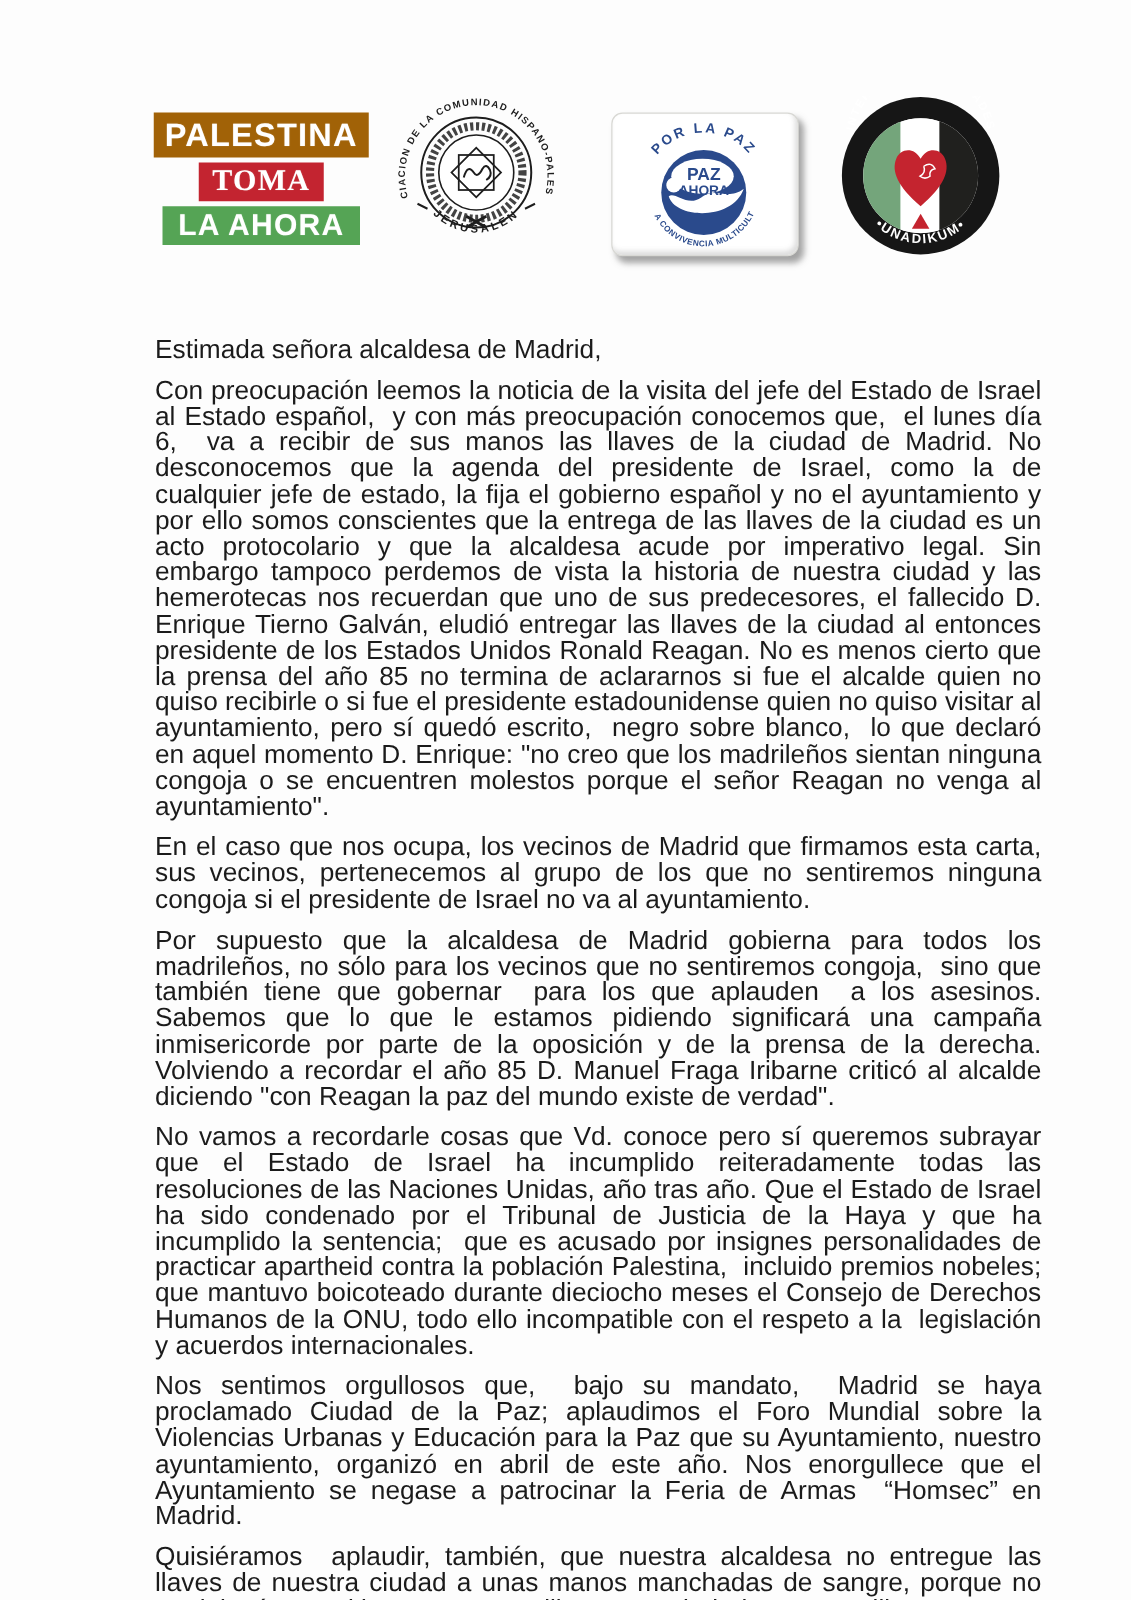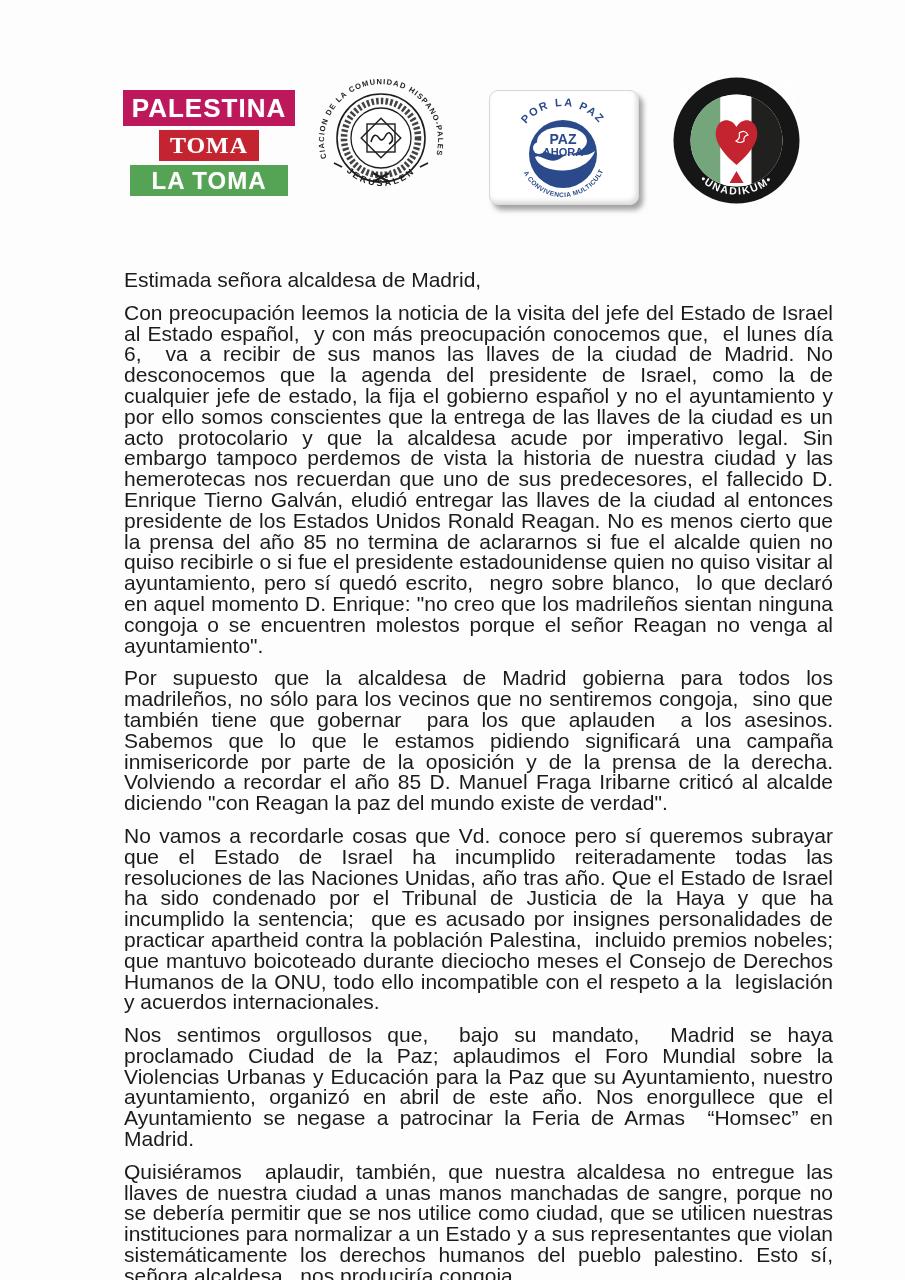--- a/index.html
+++ b/index.html
@@ -9,21 +9,21 @@
     font-family:"Liberation Sans", sans-serif;
     overflow:hidden;
   }
   
   .logo-row{position:absolute;left:0;top:0;width:905px;height:230px;}
 
   .ptlc{position:absolute;left:123px;top:90px;width:172px;text-align:center;
         font-weight:bold;line-height:1;}
   .ptlc-bar{color:#ffffff;display:block;margin:0 auto;
             text-shadow:0 0 1px rgba(255,255,255,.35);}
-  .ptlc-b1{background:#be185d;width:172px;height:36px;line-height:36px;font-size:26px;letter-spacing:1px;}
+  .ptlc-b1{background:#a16207;width:172px;height:36px;line-height:36px;font-size:26px;letter-spacing:1px;}
   .ptlc-b2{background:#c32430;width:100px;height:31px;line-height:31px;font-size:24px;margin-top:4px;letter-spacing:1px;font-family:Liberation Serif, serif;}
   .ptlc-b3{background:#55a455;width:158px;height:31px;line-height:31px;font-size:24px;margin-top:4px;letter-spacing:1px;}
 
   .seal{position:absolute;left:310px;top:64px;}
   .seal text{font-family:"Liberation Sans",sans-serif;fill:#1d1d1d;}
 
   .paz-btn{position:absolute;left:489px;top:90px;width:148px;height:113px;
            background:#ffffff;border-radius:9px;
            border:1px solid #d8d8d4;
            box-shadow:4px 5px 5px rgba(90,90,90,.55), inset -2px -3px 4px rgba(120,120,120,.25);}
@@ -42,21 +42,21 @@
 </head>
 <body>
 
 <div>
 
   <header class="logo-row">
 
     <div class="ptlc">
       <span class="ptlc-bar ptlc-b1">PALESTINA</span>
       <span class="ptlc-bar ptlc-b2">TOMA</span>
-      <span class="ptlc-bar ptlc-b3">LA TOMA</span>
+      <span class="ptlc-bar ptlc-b3">LA AHORA</span>
     </div>
 
     <svg class="seal" width="142" height="144" viewBox="0 0 142 144">
       <defs>
         <path id="sealTop" d="M 16.4 93.5 A 57 57 0 1 1 125.6 93.5" fill="none"></path>
         <path id="sealBottom" d="M 29.4 98 A 48 48 0 0 0 112.6 98" fill="none"></path>
       </defs>
       <text font-size="7.6" letter-spacing="1.1" font-weight="bold">
         <textPath href="#sealTop" startOffset="50%" text-anchor="middle">ASOCIACION DE LA COMUNIDAD HISPANO-PALESTINA</textPath>
       </text>
@@ -120,19 +120,20 @@
       <text font-size="10.5" letter-spacing="1.6">
         <textPath href="#unadBottom" startOffset="50%" text-anchor="middle">•UNADIKUM•</textPath>
       </text>
     </svg>
 
   </header>
 
   <main class="letter">
     <p class="salutation">Estimada señora alcaldesa de Madrid,</p>
     <p>Con preocupación leemos la noticia de la visita del jefe del Estado de Israel al Estado español,  y con más preocupación conocemos que,  el lunes día 6,  va a recibir de sus manos las llaves de la ciudad de Madrid. No desconocemos que la agenda del presidente de Israel, como la de cualquier jefe de estado, la fija el gobierno español y no el ayuntamiento y por ello somos conscientes que la entrega de las llaves de la ciudad es un acto protocolario y que la alcaldesa acude por imperativo legal. Sin embargo tampoco perdemos de vista la historia de nuestra ciudad y las hemerotecas nos recuerdan que uno de sus predecesores, el fallecido D. Enrique Tierno Galván, eludió entregar las llaves de la ciudad al entonces presidente de los Estados Unidos Ronald Reagan. No es menos cierto que la prensa del año 85 no termina de aclararnos si fue el alcalde quien no quiso recibirle o si fue el presidente estadounidense quien no quiso visitar al ayuntamiento, pero sí quedó escrito,  negro sobre blanco,  lo que declaró en aquel momento D. Enrique: "no creo que los madrileños sientan ninguna congoja o se encuentren molestos porque el señor Reagan no venga al ayuntamiento".</p>
+    <p>En el caso que nos ocupa, los vecinos de Madrid que firmamos esta carta, sus vecinos, pertenecemos al grupo de los que no sentiremos ninguna congoja si el presidente de Israel no va al ayuntamiento.</p>
     <p>Por supuesto que la alcaldesa de Madrid gobierna para todos los madrileños, no sólo para los vecinos que no sentiremos congoja,  sino que también tiene que gobernar  para los que aplauden  a los asesinos. Sabemos que lo que le estamos pidiendo significará una campaña inmisericorde por parte de la oposición y de la prensa de la derecha. Volviendo a recordar el año 85 D. Manuel Fraga Iribarne criticó al alcalde diciendo "con Reagan la paz del mundo existe de verdad".</p>
     <p>No vamos a recordarle cosas que Vd. conoce pero sí queremos subrayar que el Estado de Israel ha incumplido reiteradamente todas las resoluciones de las Naciones Unidas, año tras año. Que el Estado de Israel ha sido condenado por el Tribunal de Justicia de la Haya y que ha incumplido la sentencia;  que es acusado por insignes personalidades de practicar apartheid contra la población Palestina,  incluido premios nobeles;  que mantuvo boicoteado durante dieciocho meses el Consejo de Derechos Humanos de la ONU, todo ello incompatible con el respeto a la  legislación y acuerdos internacionales.</p>
     <p>Nos sentimos orgullosos que,  bajo su mandato,  Madrid se haya proclamado Ciudad de la Paz; aplaudimos el Foro Mundial sobre la Violencias Urbanas y Educación para la Paz que su Ayuntamiento, nuestro ayuntamiento, organizó en abril de este año. Nos enorgullece que el Ayuntamiento se negase a patrocinar la Feria de Armas  “Homsec” en Madrid.</p>
     <p>Quisiéramos  aplaudir, también, que nuestra alcaldesa no entregue las llaves de nuestra ciudad a unas manos manchadas de sangre, porque no se debería permitir que se nos utilice como ciudad, que se utilicen nuestras instituciones para normalizar a un Estado y a sus representantes que violan sistemáticamente los derechos humanos del pueblo palestino. Esto sí, señora alcaldesa,  nos produciría congoja.</p>
   </main>
 
 </div>
 
 </body></html>

